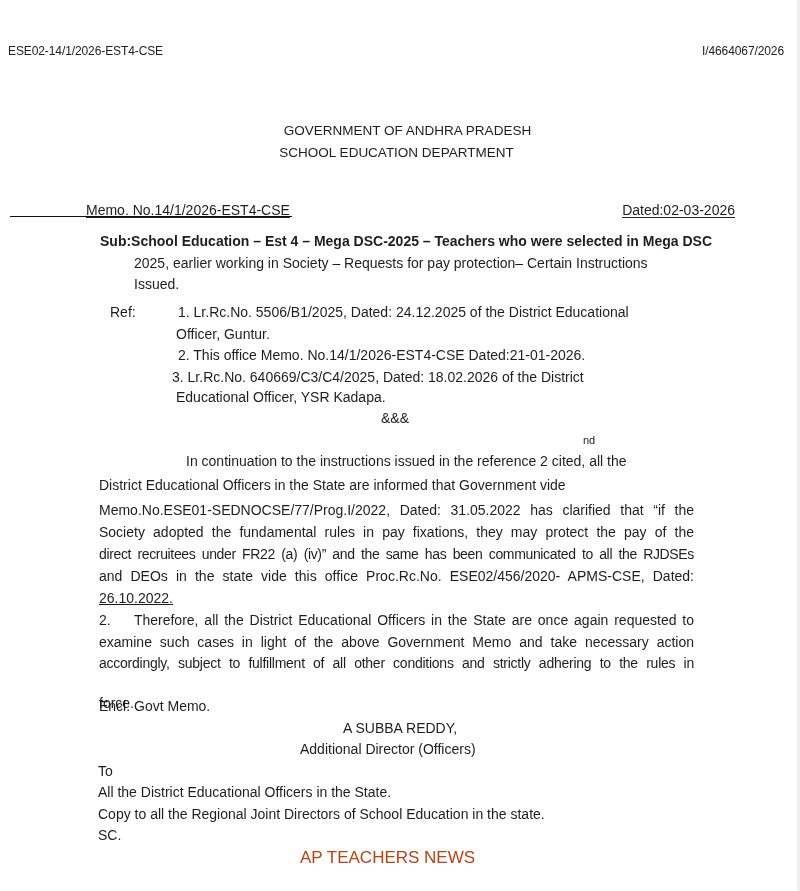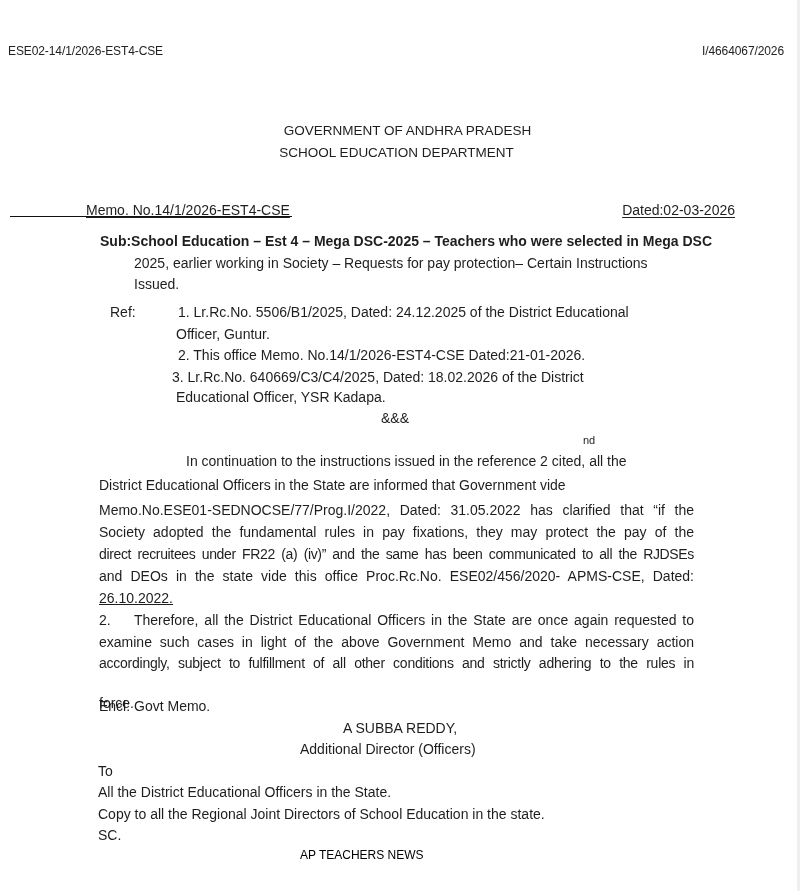--- a/index.html
+++ b/index.html
@@ -62,14 +62,14 @@
   <div class="abs" style="left:99px; top:698px;">Encl: Govt Memo.</div>
 
   <div class="abs" style="left:343px; top:720px;">A SUBBA REDDY,</div>
   <div class="abs" style="left:300px; top:741px;">Additional Director (Officers)</div>
 
   <div class="abs" style="left:98px; top:763px;">To</div>
   <div class="abs" style="left:98px; top:784px;">All the District Educational Officers in the State.</div>
   <div class="abs" style="left:98px; top:806px;">Copy to all the Regional Joint Directors of School Education in the state.</div>
   <div class="abs" style="left:98px; top:827px;">SC.</div>
 
-  <div class="abs" style="left:300px; top:848px; font-size:12px; color:#000000;">AP TEACHERS NEWS</div>
+  <div class="abs" style="left:300px; top:848px; font-size:17px; color:#c2410c;">AP TEACHERS NEWS</div>
 </div>
 
 </body></html>

